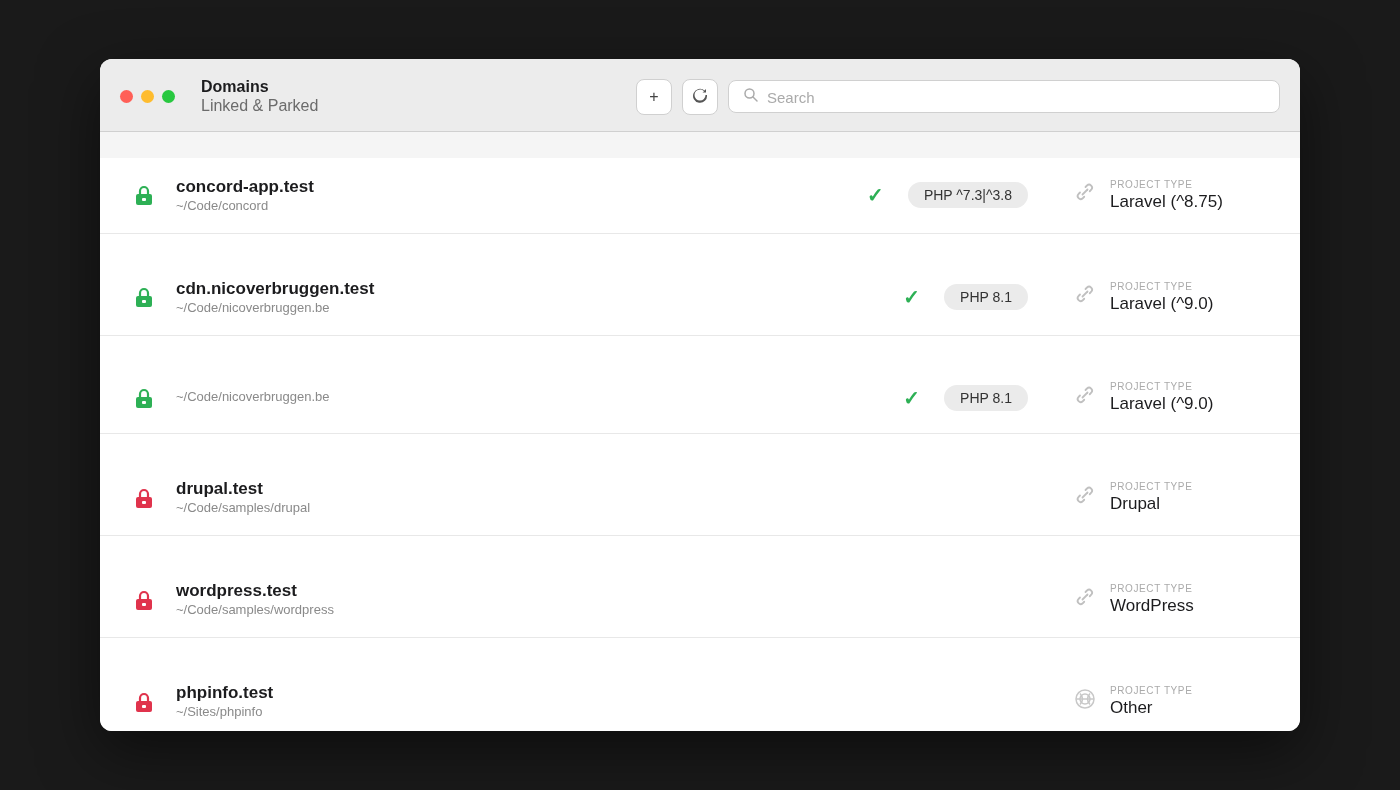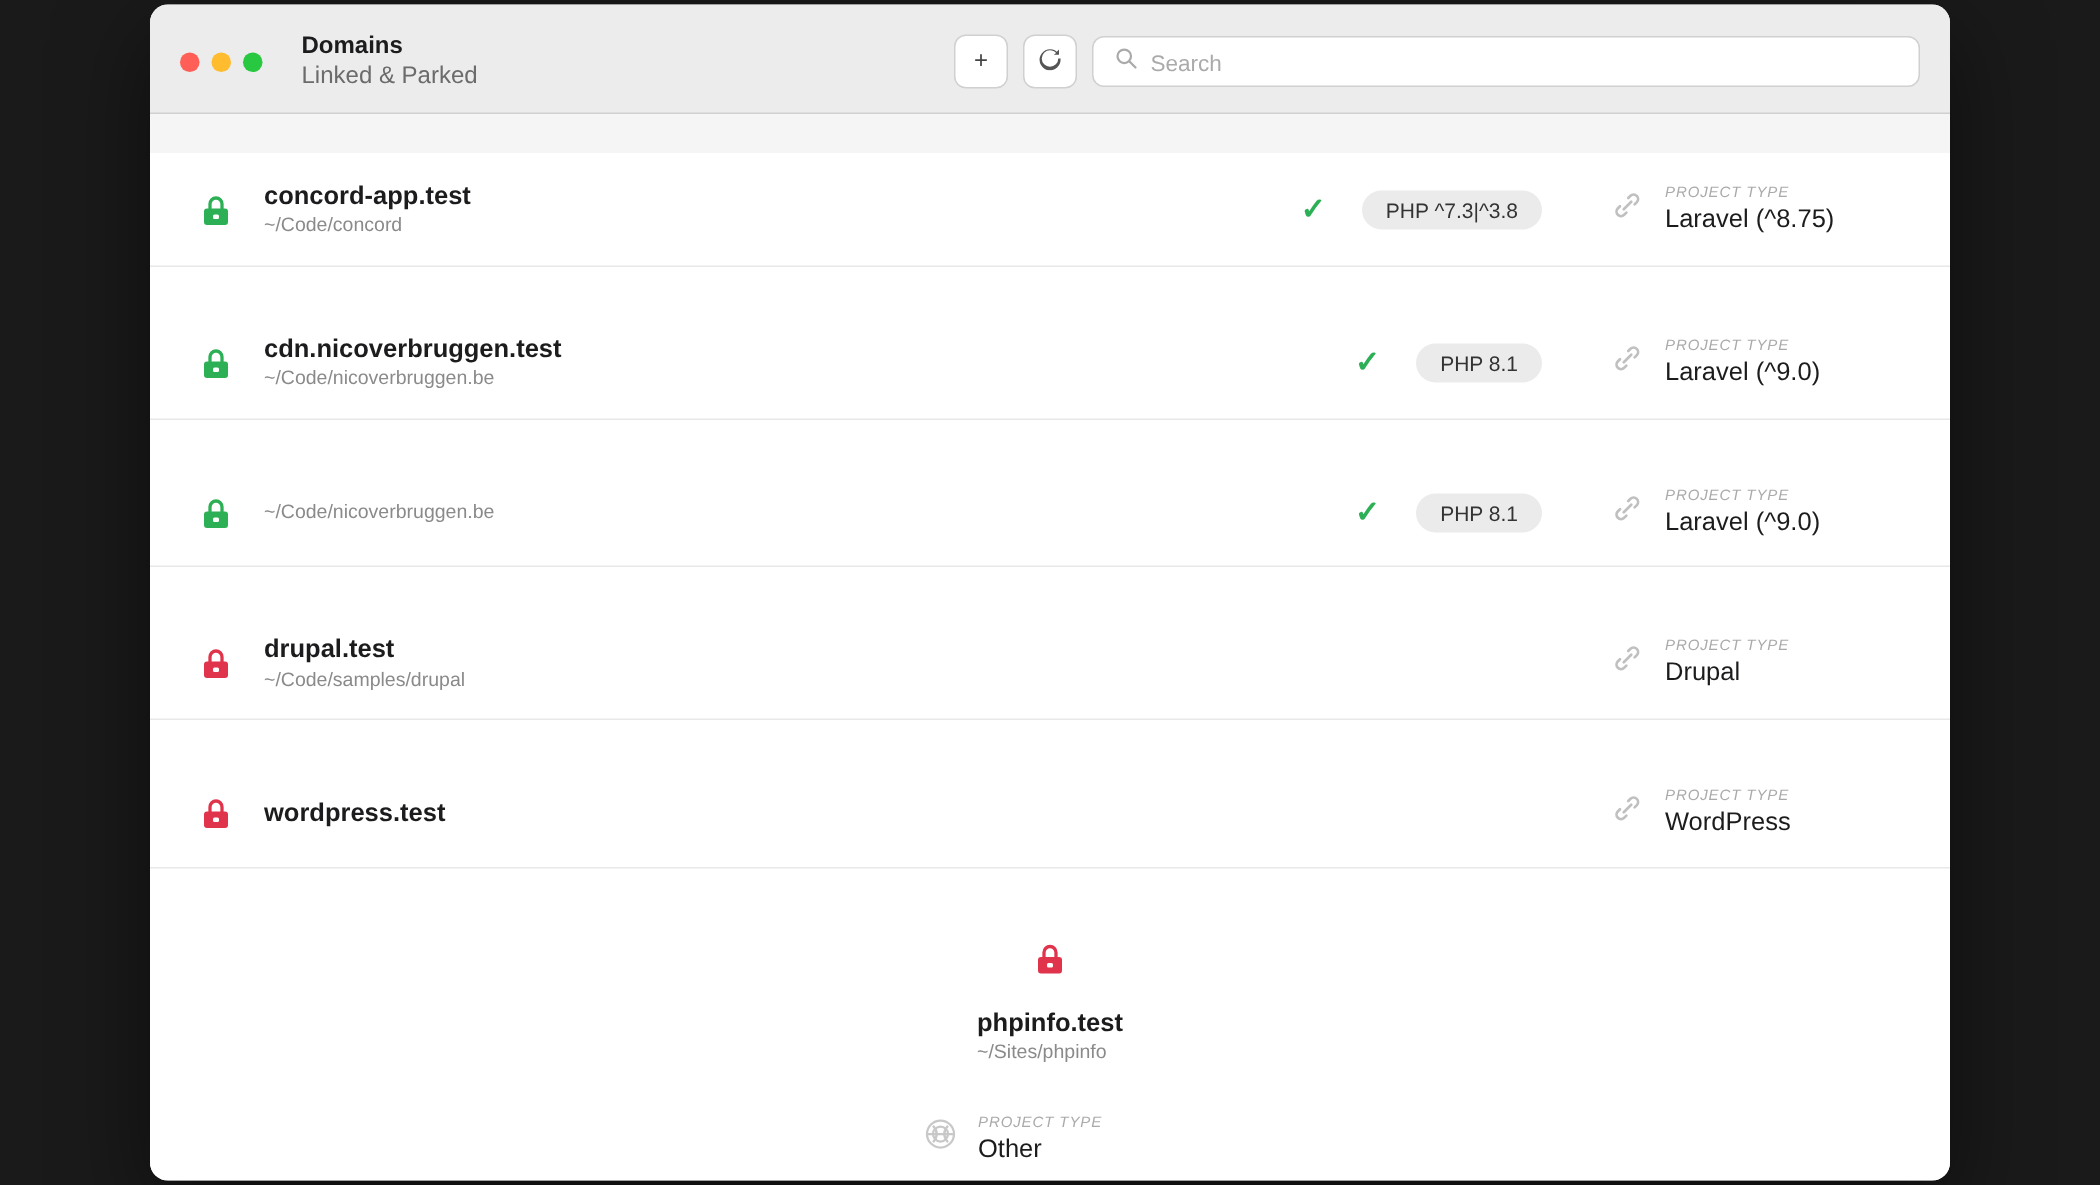--- a/index.html
+++ b/index.html
@@ -123,21 +123,20 @@
       display: flex;
       align-items: center;
       padding: 18px 28px;
       border-bottom: 1px solid #e8e8e8;
       gap: 16px;
       margin-top: 26px;
     }
 
     .domain-row:last-child {
       border-bottom: none;
-      flex-direction: column;
     }
 
     .lock-icon {
       width: 32px;
       height: 32px;
       flex-shrink: 0;
       display: flex;
       align-items: center;
       justify-content: center;
       font-size: 22px;
@@ -202,21 +201,20 @@
       flex-direction: column;
     }
 
     .project-type-label {
       font-size: 10px;
       color: #aaaaaa;
       letter-spacing: 0.06em;
       font-weight: 500;
       text-transform: uppercase;
       line-height: 1.3;
-      font-style: italic;
     }
 
     .project-type-value {
       font-size: 17px;
       font-weight: 500;
       color: #1c1c1e;
       line-height: 1.3;
     }
 
     
@@ -388,20 +386,21 @@
     <div class="domain-row">
       <div class="lock-icon lock-red">
         <svg class="lock-svg" viewBox="0 0 26 26" fill="none">
           <rect x="5" y="12" width="16" height="11" rx="2" fill="#e0334c"></rect>
           <path d="M9 12V9a4 4 0 0 1 8 0v3" stroke="#e0334c" stroke-width="2.2" fill="none" stroke-linecap="round"></path>
           <rect x="11" y="16" width="4" height="3" rx="1" fill="white"></rect>
         </svg>
       </div>
       <div class="domain-info">
         <div class="domain-name">wordpress.test</div>
+        <div class="domain-path">~/Code/samples/wordpress</div>
       </div>
       <div style="flex:1"></div>
       <div class="project-type-section">
         <span class="chain-icon">
           <svg class="chain-svg" viewBox="0 0 26 26" fill="none">
             <path d="M10.5 15.5l5-5" stroke="#c0c0c0" stroke-width="1.8" stroke-linecap="round"></path>
             <path d="M8 13.5l-1.5 1.5a3 3 0 0 0 4.24 4.24l1.5-1.5" stroke="#c0c0c0" stroke-width="1.8" stroke-linecap="round"></path>
             <path d="M13.5 8l1.5-1.5A3 3 0 0 1 19.24 10.74l-1.5 1.5" stroke="#c0c0c0" stroke-width="1.8" stroke-linecap="round"></path>
           </svg>
         </span>

